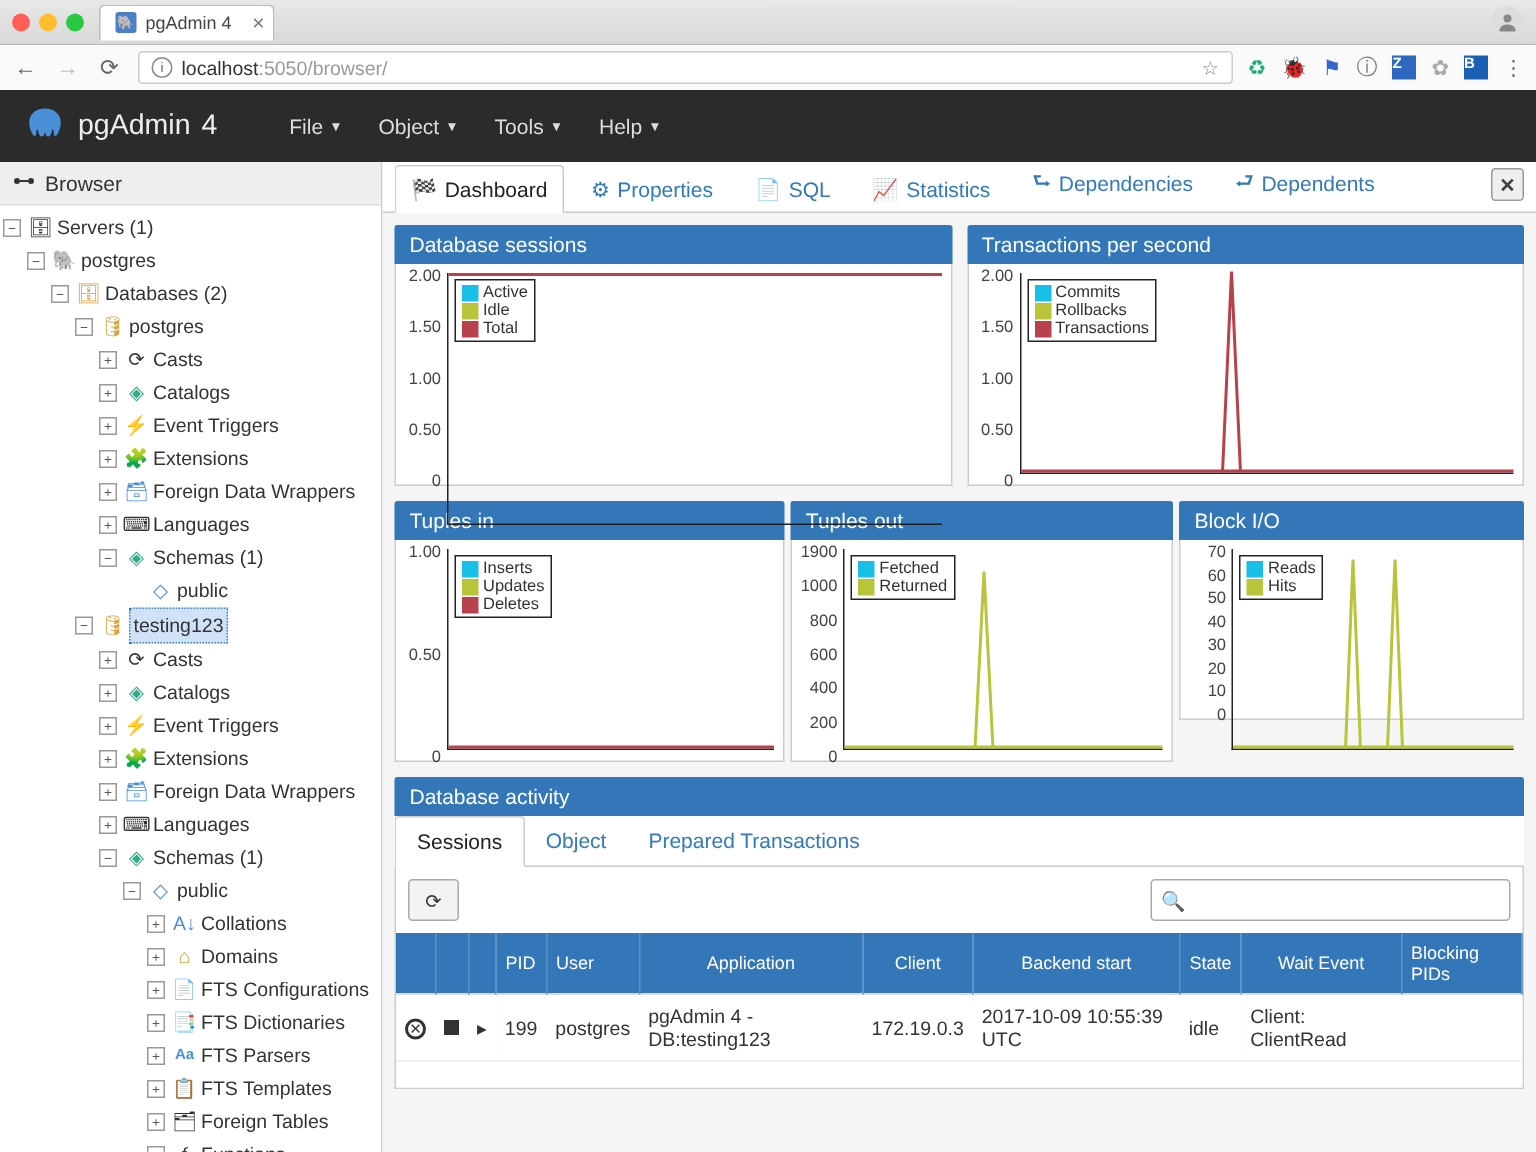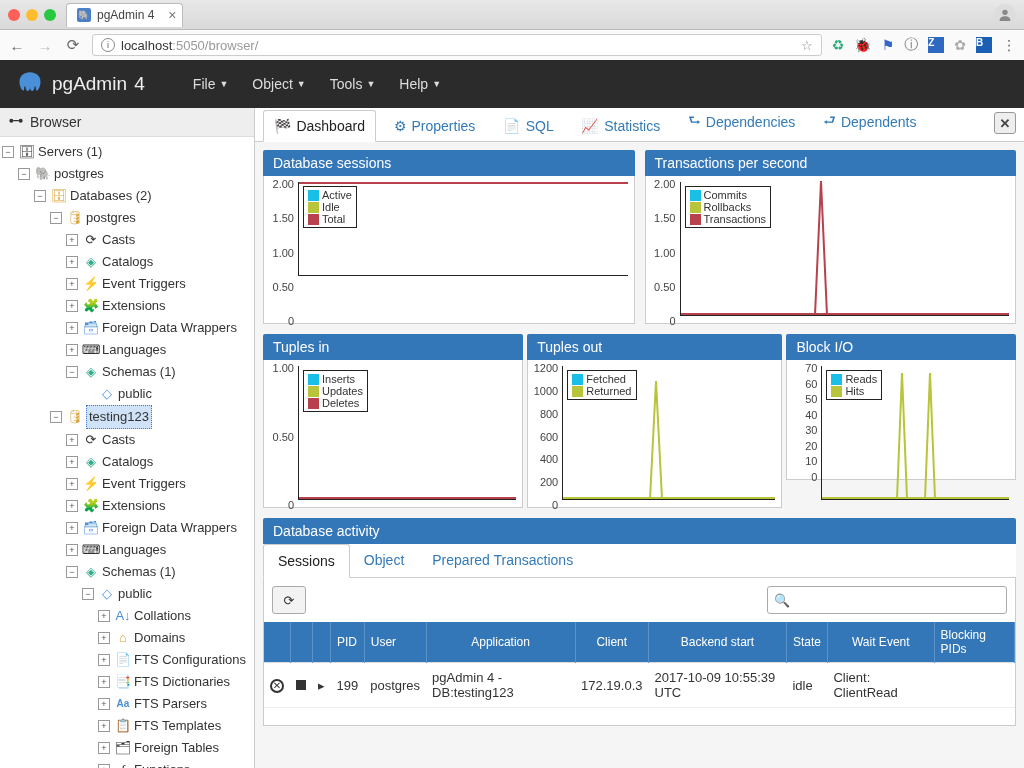--- a/index.html
+++ b/index.html
@@ -357,21 +357,21 @@
         <div class="panel" style="flex:1">
           <div class="panel-title">Database sessions</div>
           <div class="panel-body chart" style="height:148px">
             <div class="yaxis-ticks">
               <div style="top:0%">2.00</div>
                 <div style="top:25%">1.50</div>
                 <div style="top:50%">1.00</div>
                 <div style="top:75%">0.50</div>
                 <div style="top:100%">0</div>
             </div>
-            <div class="plot" style="height:94px">
+            <div class="plot" style="height:168px">
               <div class="legend" style="top:4px;left:4px">
                 <div class="lg">
                     <span class="sw c-cyan"></span>
                     <span>Active</span>
                   </div>
                 <div class="lg">
                     <span class="sw c-olive"></span>
                     <span>Idle</span>
                   </div>
                 <div class="lg">
@@ -442,21 +442,21 @@
                   </div>
               </div>
               <div class="baseline"></div>
             </div>
           </div>
         </div>
         <div class="mpanel panel" id="p-out">
           <div class="panel-title">Tuples out</div>
           <div class="panel-body chart" style="height:148px">
             <div class="yaxis-ticks">
-              <div style="top:0%">1200</div>
+              <div style="top:0%">1900</div>
                 <div style="top:16.6%">1000</div>
                 <div style="top:33.3%">800</div>
                 <div style="top:50%">600</div>
                 <div style="top:66.6%">400</div>
                 <div style="top:83.3%">200</div>
                 <div style="top:100%">0</div>
             </div>
             <div class="plot" style="height:134px">
               <div class="legend" style="top:4px;left:4px">
                 <div class="lg">

